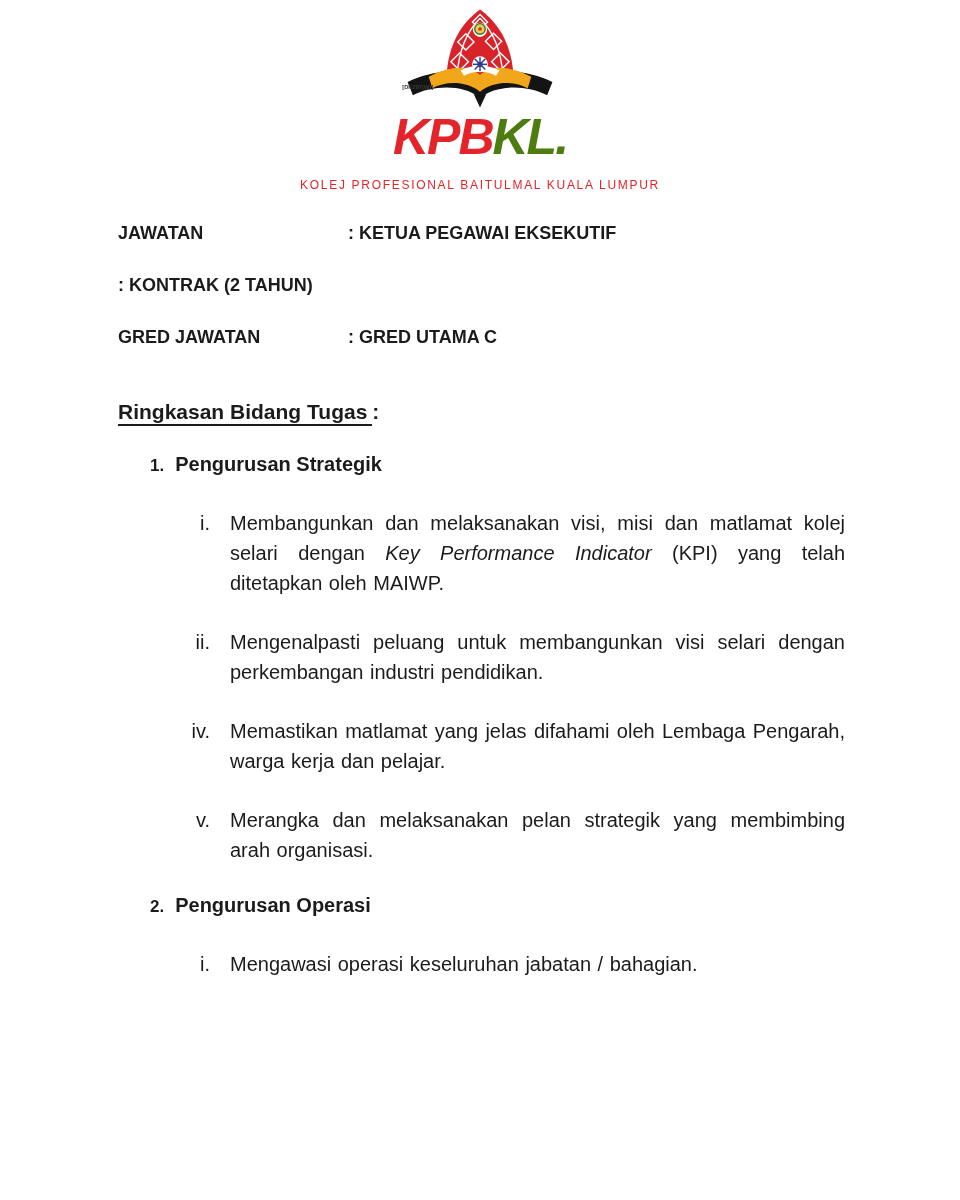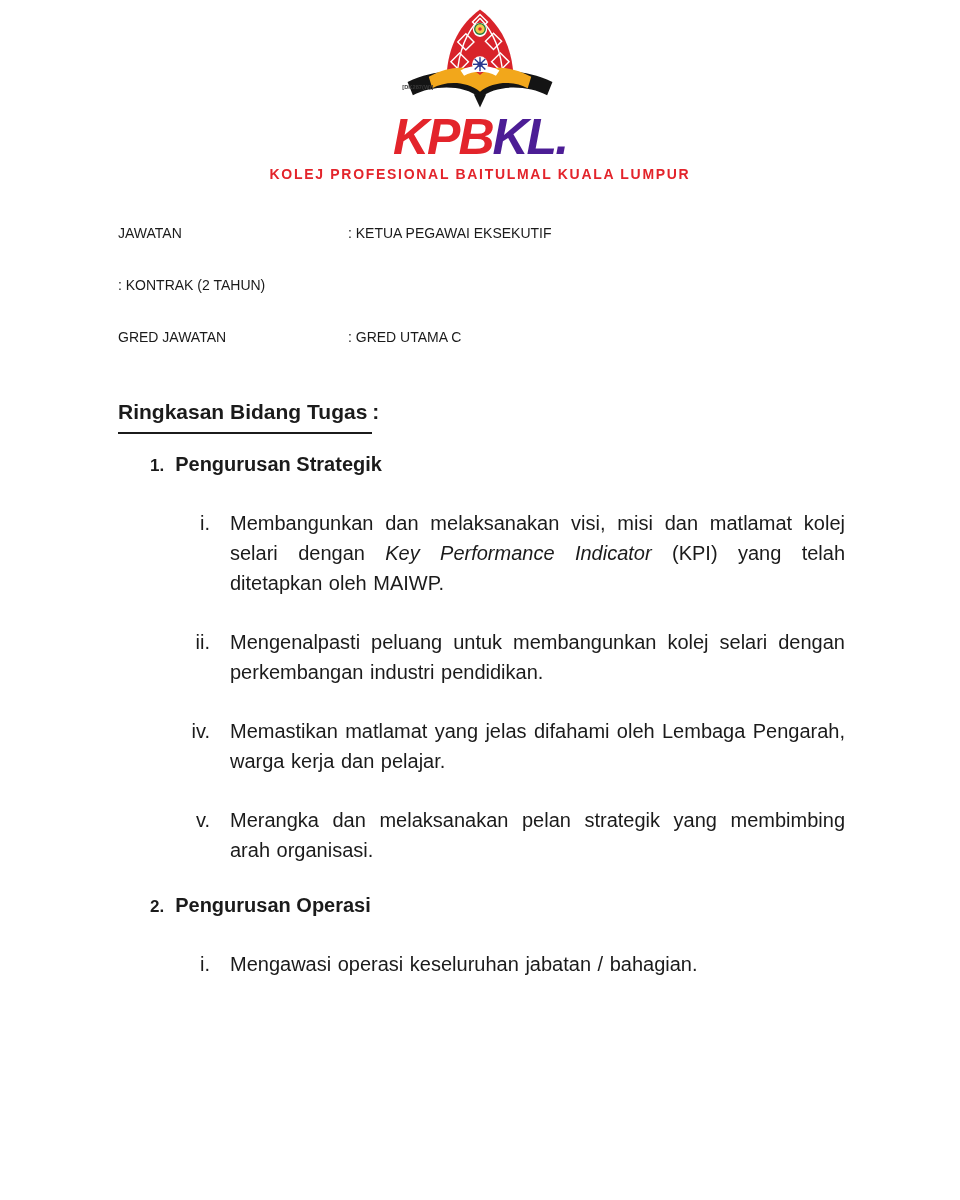--- a/index.html
+++ b/index.html
@@ -27,61 +27,61 @@
   .wordmark {
     font-size: 50px;
     font-weight: bold;
     font-style: italic;
     letter-spacing: -2px;
     line-height: 1.0;
     margin-top: 0px;
     white-space: nowrap;
   }
   .wm-red   { color: #e3242b; text-align: right; }
-  .wm-black { color: #4c1d95; }
+  .wm-black { color: #4d7c0f; }
   .tagline {
-    font-size: 14px;
-    font-weight: bold;
+    font-size: 12px;
+    font-weight: normal;
     letter-spacing: 1.7px;
     color: #e3242b;
-    margin-top: 4px;
+    margin-top: 16px;
     white-space: nowrap;
   }
 
   
   .content {
     position: absolute;
     left: 118px;
     top: 222px;
     width: 727px; 
   }
 
   
   .details { margin-bottom: 52px; }
   .details-row {
     display: flex;
-    font-size: 14px;
+    font-size: 18px;
     line-height: 22px;
-    font-weight: normal;
+    font-weight: bold;
     margin-bottom: 30px;
   }
   .details-row:last-child { margin-bottom: 2px; }
   .details-label { width: 230px; flex-shrink: 0; }
   .details-value { white-space: nowrap; text-align: right; }
 
   
   .summary-heading {
     font-size: 21px;
     line-height: 23px;
     font-weight: bold;
     margin-bottom: 30px;
   }
   .summary-heading .underlined {
     border-bottom: 2px solid #1b1b1b;
-    padding-bottom: 9px;
+    padding-bottom: 1px;
     padding-right: 5px;
   }
 
   
   .section-header {
     padding-left: 32px;
     font-size: 20px;
     line-height: 22px;
     font-weight: bold;
     margin-bottom: 31px;
@@ -201,21 +201,21 @@
       <span class="section-title">Pengurusan Strategik</span>
     </div>
 
     <div class="task-item">
       <div class="task-numeral">i.</div>
       <div class="task-text"><span>Membangunkan dan melaksanakan visi, misi dan matlamat kolej selari dengan </span><em>Key Performance Indicator</em><span> (KPI) yang telah ditetapkan oleh MAIWP.</span></div>
     </div>
 
     <div class="task-item">
       <div class="task-numeral">ii.</div>
-      <div class="task-text">Mengenalpasti peluang untuk membangunkan kolej selari dengan perkembangan industri pendidikan.</div>
+      <div class="task-text">Mengenalpasti peluang untuk membangunkan visi selari dengan perkembangan industri pendidikan.</div>
     </div>
 
 
     <div class="task-item">
       <div class="task-numeral">iv.</div>
       <div class="task-text">Memastikan matlamat yang jelas difahami oleh Lembaga Pengarah, warga kerja dan pelajar.</div>
     </div>
 
     <div class="task-item">
       <div class="task-numeral">v.</div>

